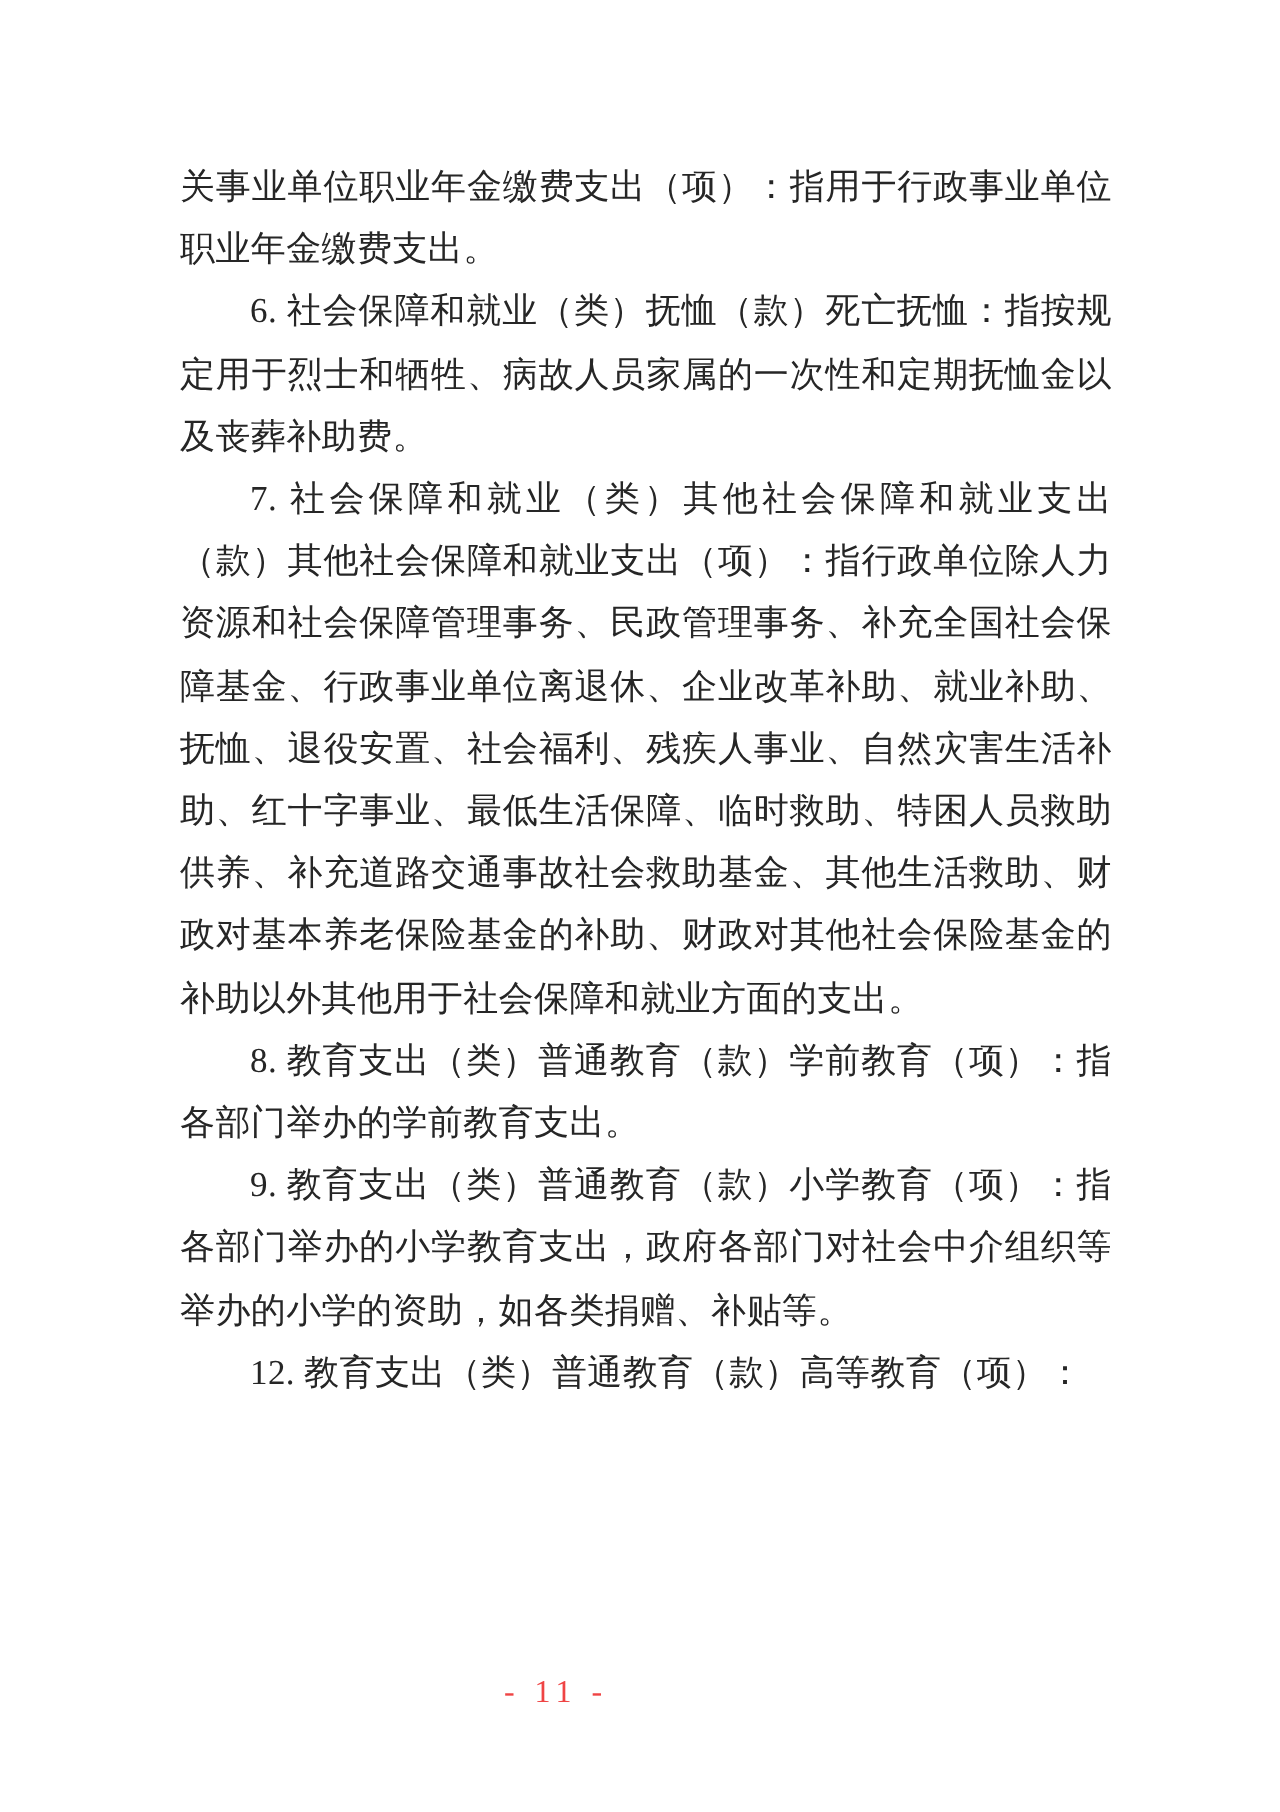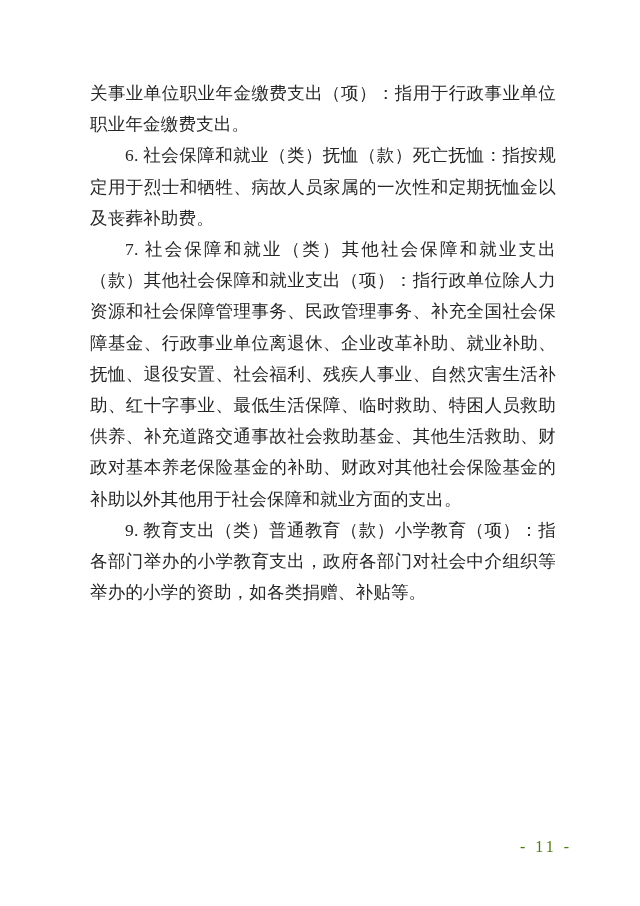--- a/index.html
+++ b/index.html
@@ -8,21 +8,20 @@
     background: #ffffff;
   }
   .page {
     position: relative;
     width: 556px;
     height: 906px;
     background: #ffffff;
     overflow: hidden;
     font-family: "Liberation Serif", "DejaVu Serif", serif;
     color: #262626;
-    padding-left: 16px;
   }
   .content {
     position: absolute;
     left: 90px;
     top: 78px;
     width: 466px;
     font-size: 17.5px;
     line-height: 31.2px;
     text-align: justify;
     text-justify: inter-character;
@@ -33,31 +32,33 @@
     padding: 0;
   }
   .content p.indent {
     text-indent: 2em;
   }
   .footer {
     position: absolute;
     left: 0;
     right: 0;
     top: 838px;
-    text-align: right;
+    text-align: center;
     font-size: 16px;
     letter-spacing: 3px;
-    color: #4d7c0f;
+    color: #ef4444;
   }
 </style>
 </head>
 <body>
 
 <div class="page">
   <div class="content">
     <p>关事业单位职业年金缴费支出（项）：指用于行政事业单位职业年金缴费支出。</p>
     <p class="indent">6. 社会保障和就业（类）抚恤（款）死亡抚恤：指按规定用于烈士和牺牲、病故人员家属的一次性和定期抚恤金以及丧葬补助费。</p>
     <p class="indent">7. 社会保障和就业（类）其他社会保障和就业支出（款）其他社会保障和就业支出（项）：指行政单位除人力资源和社会保障管理事务、民政管理事务、补充全国社会保障基金、行政事业单位离退休、企业改革补助、就业补助、抚恤、退役安置、社会福利、残疾人事业、自然灾害生活补助、红十字事业、最低生活保障、临时救助、特困人员救助供养、补充道路交通事故社会救助基金、其他生活救助、财政对基本养老保险基金的补助、财政对其他社会保险基金的补助以外其他用于社会保障和就业方面的支出。</p>
+    <p class="indent">8. 教育支出（类）普通教育（款）学前教育（项）：指各部门举办的学前教育支出。</p>
     <p class="indent">9. 教育支出（类）普通教育（款）小学教育（项）：指各部门举办的小学教育支出，政府各部门对社会中介组织等举办的小学的资助，如各类捐赠、补贴等。</p>
+    <p class="indent">12. 教育支出（类）普通教育（款）高等教育（项）：</p>
   </div>
 
   <div class="footer">- 11 -</div>
 </div>
 
 </body></html>

